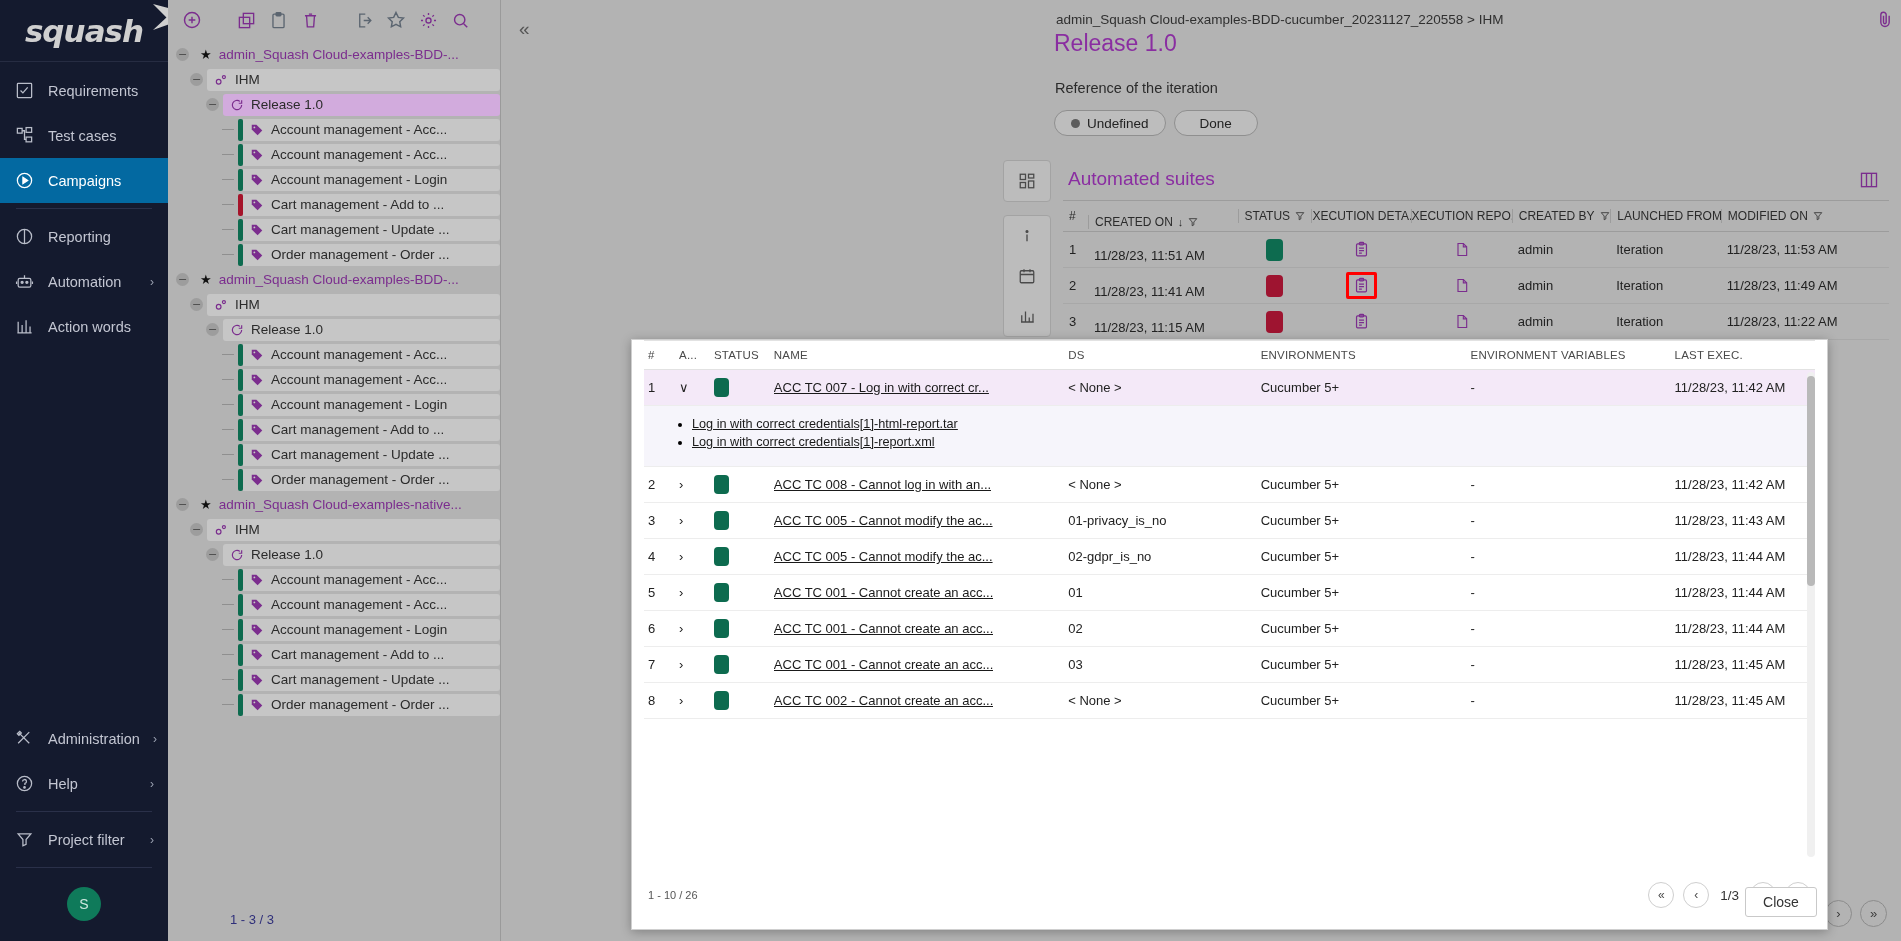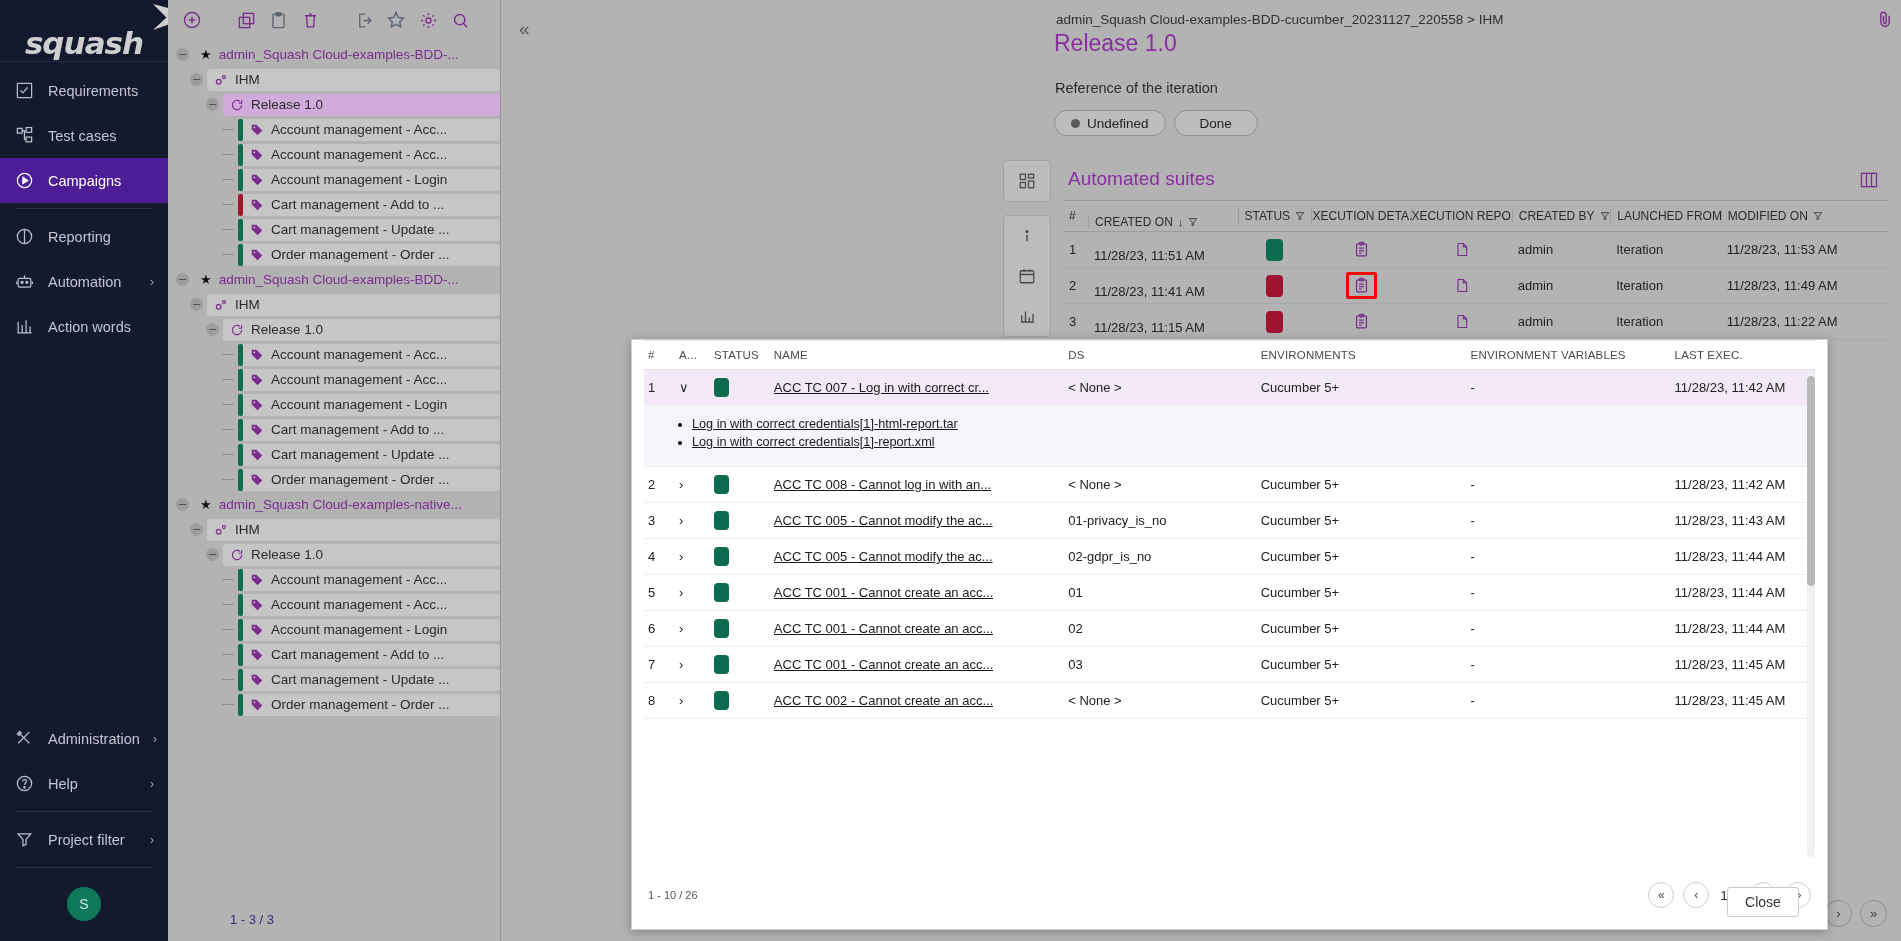--- a/index.html
+++ b/index.html
@@ -12,41 +12,41 @@
   }
   .app { position: relative; width: 1901px; height: 941px; background: #b3b3b3; }
 
   
   .nav {
     position: absolute; left: 0; top: 0; width: 168px; height: 941px;
     background: #141a2e; color: #c8cbd6;
     display: flex; flex-direction: column;
   }
   .nav-logo {
-    height: 62px; display: flex; align-items: flex-end; justify-content: center;
+    height: 62px; display: flex; align-items: center; justify-content: center;
     border-bottom: 1px solid #262c42;
   }
   .logo-txt {
     font-family: "DejaVu Sans", sans-serif;
     font-style: italic; font-weight: bold; font-size: 31px;
     color: #cfcfcf; letter-spacing: -1px; position: relative;
   }
   .logo-swoosh {
     position: absolute; right: -27px; top: 4px; width: 42px; height: 26px;
     background: #cfcfcf;
     border-radius: 0 70% 70% 0 / 0 60% 60% 0;
     clip-path: polygon(0% 0%, 100% 42%, 0% 100%, 32% 52%);
   }
   .nav-items { padding-top: 6px; }
   .nav-item {
     display: flex; align-items: center; gap: 13px;
     height: 45px; padding: 0 14px; font-size: 14.5px; color: #c3c6d2;
     cursor: pointer; position: relative;
   }
-  .nav-item.active { background: #4c1d95; color: #ffffff; }
+  .nav-item.active { background: #0369a1; color: #ffffff; }
   .nav-item .ico { width: 21px; height: 21px; display:flex; align-items:center; justify-content:center; flex:none; }
   .nav-item .chev { margin-left: auto; font-size: 12px; color: #9aa0b0; }
   .nav-sep { height: 1px; background: #2a3049; margin: 5px 16px; }
   .nav-bottom { margin-top: auto; }
   .nav-avatar-wrap { display:flex; justify-content:center; padding: 14px 0 20px; }
   .nav-avatar {
     width: 34px; height: 34px; border-radius: 50%;
     background: #0f7a5a; color: #cfe9e0; font-size: 14px;
     display:flex; align-items:center; justify-content:center;
   }
@@ -163,21 +163,21 @@
   .attach ul { margin: 0; padding-left: 36px; }
   .attach li { font-size: 12.7px; margin-bottom: 4px; }
   .attach li a { color: #1a1a1a; text-decoration: underline; }
   .mscroll { position: absolute; right: 0; top: 2px; width: 8px; bottom: 4px; background: #f0f0f0; border-radius: 4px; }
   .mscroll i { position:absolute; left:0; top: 4px; width: 8px; height: 210px; background: #b9b9b9; border-radius: 4px; display:block; }
   .mfoot { height: 68px; display:flex; align-items:center; padding: 0 16px; }
   .mcount { font-size: 11px; color: #555; }
   .mpager { margin-left: auto; display:flex; align-items:center; gap: 9px; }
   .mpbtn { width: 26px; height: 26px; border-radius: 50%; border: 1px solid #cfcfcf; display:flex; align-items:center; justify-content:center; font-size: 12px; color: #4a4a4a; cursor:pointer; }
   .mpnum { font-size: 13.5px; color: #333; padding: 0 2px; }
-  .close-wrap { position: absolute; right: 28px; bottom: 12px; margin-left: 36px; }
+  .close-wrap { position: absolute; right: 10px; bottom: 12px; margin-left: 36px; }
   .close-btn { min-width: 72px; height: 30px; border: 1px solid #c9c9c9; background: #fff; font-size: 14px; color: #333; border-radius: 3px; cursor:pointer; }
   svg { display:block; }
 </style>
 </head>
 <body>
 
 <div class="app">
 
   <div class="nav">
     <div class="nav-logo">

